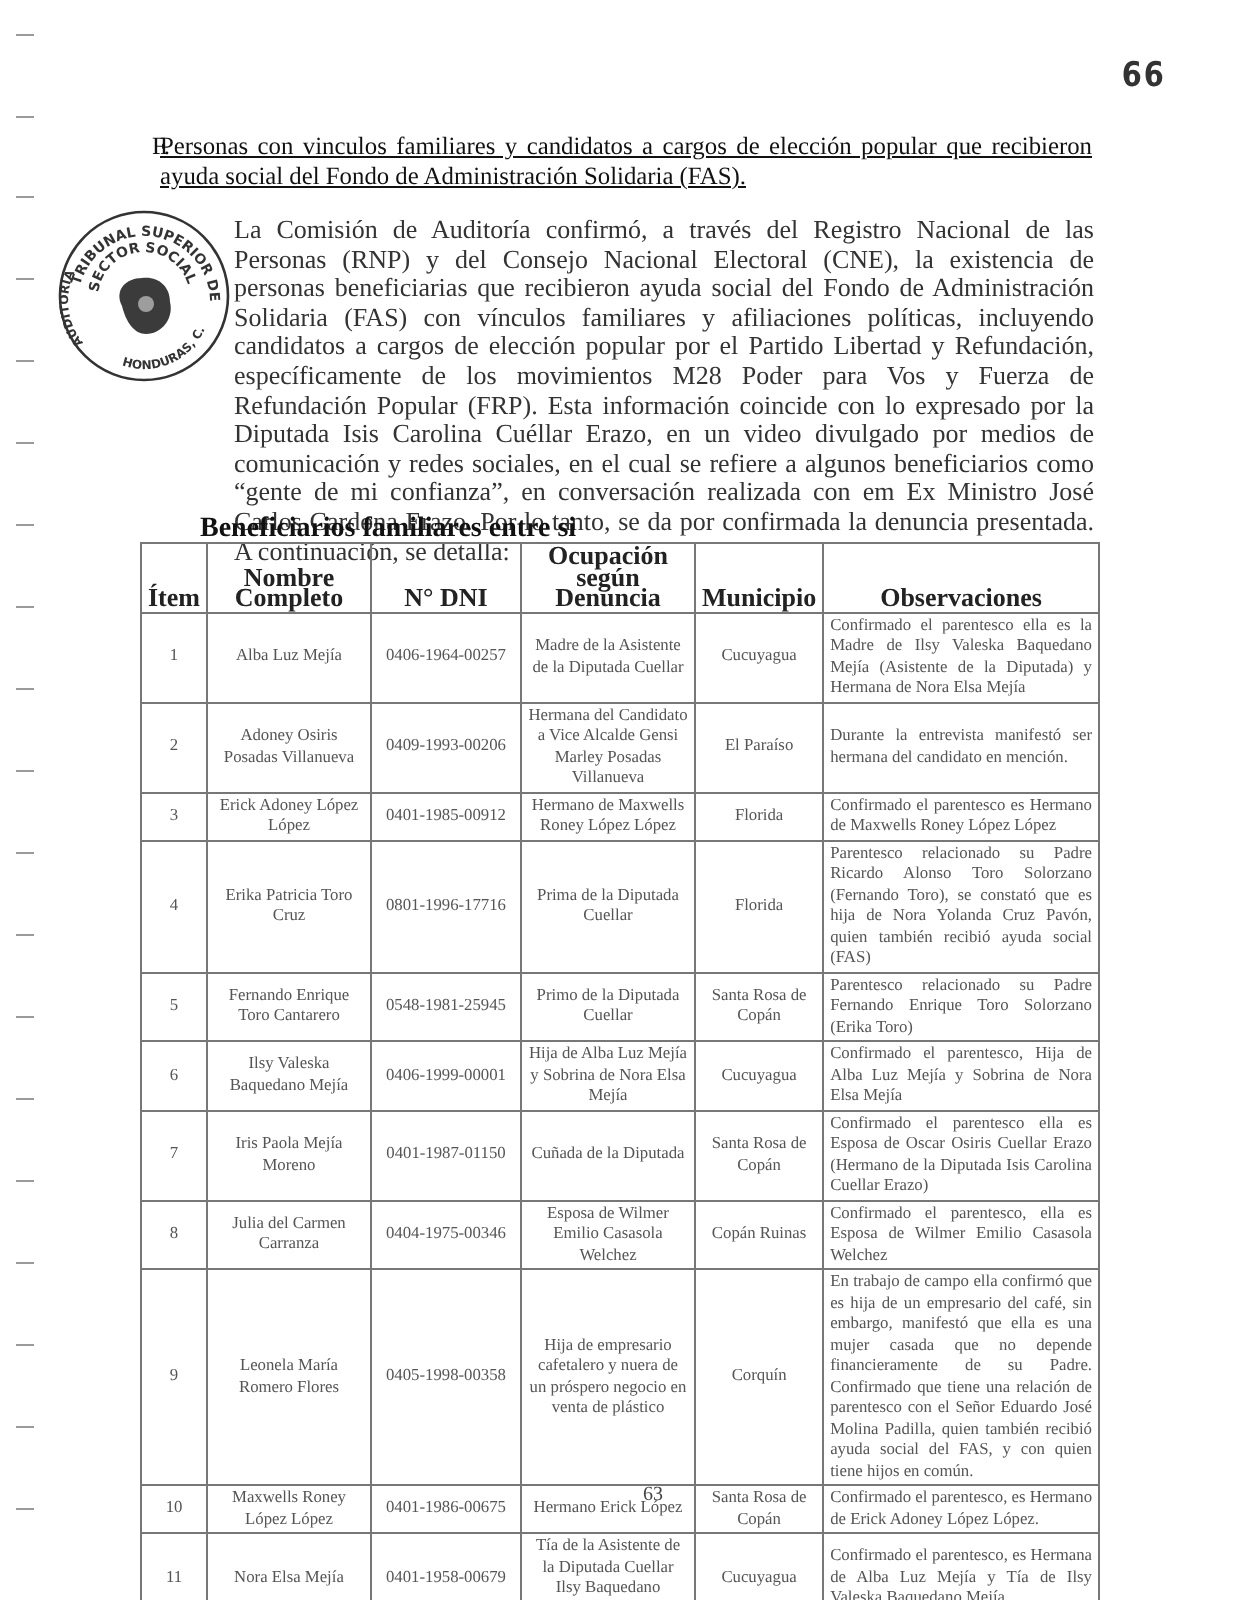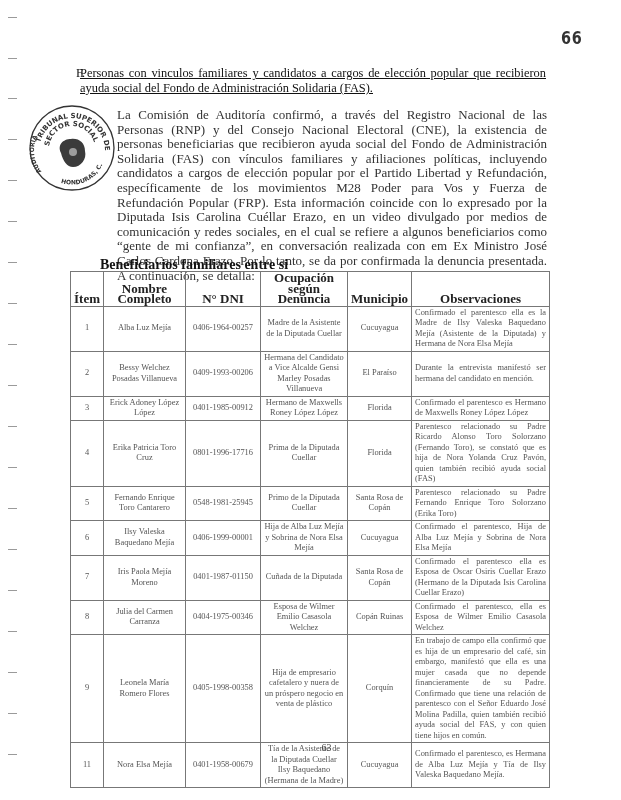--- a/index.html
+++ b/index.html
@@ -93,21 +93,21 @@
       <tr style="height: 34px;">
         <td>1</td>
         <td>Alba Luz Mejía</td>
         <td>0406-1964-00257</td>
         <td>Madre de la Asistente de la Diputada Cuellar</td>
         <td>Cucuyagua</td>
         <td class="obs">Confirmado el parentesco ella es la Madre de Ilsy Valeska Baquedano Mejía (Asistente de la Diputada) y Hermana de Nora Elsa Mejía</td>
       </tr>
       <tr style="height: 42px;">
         <td>2</td>
-        <td>Bessy Welchez Posadas Villanueva</td>
+        <td>Adoney Osiris Posadas Villanueva</td>
         <td>0409-1993-00206</td>
         <td>Hermana del Candidato a Vice Alcalde Gensi Marley Posadas Villanueva</td>
         <td>El Paraíso</td>
         <td class="obs">Durante la entrevista manifestó ser hermana del candidato en mención.</td>
       </tr>
       <tr style="height: 22px;">
         <td>3</td>
         <td>Erick Adoney López López</td>
         <td>0401-1985-00912</td>
         <td>Hermano de Maxwells Roney López López</td>
@@ -155,20 +155,28 @@
         <td class="obs">Confirmado el parentesco, ella es Esposa de Wilmer Emilio Casasola Welchez</td>
       </tr>
       <tr style="height: 66px;">
         <td>9</td>
         <td>Leonela María Romero Flores</td>
         <td>0405-1998-00358</td>
         <td>Hija de empresario cafetalero y nuera de un próspero negocio en venta de plástico</td>
         <td>Corquín</td>
         <td class="obs">En trabajo de campo ella confirmó que es hija de un empresario del café, sin embargo, manifestó que ella es una mujer casada que no depende financieramente de su Padre. Confirmado que tiene una relación de parentesco con el Señor Eduardo José Molina Padilla, quien también recibió ayuda social del FAS, y con quien tiene hijos en común.</td>
       </tr>
+      <tr style="height: 22px;">
+        <td>10</td>
+        <td>Maxwells Roney López López</td>
+        <td>0401-1986-00675</td>
+        <td>Hermano Erick López</td>
+        <td>Santa Rosa de Copán</td>
+        <td class="obs">Confirmado el parentesco, es Hermano de Erick Adoney López López.</td>
+      </tr>
       <tr style="height: 32px;">
         <td>11</td>
         <td>Nora Elsa Mejía</td>
         <td>0401-1958-00679</td>
         <td>Tía de la Asistente de la Diputada Cuellar Ilsy Baquedano (Hermana de la Madre)</td>
         <td>Cucuyagua</td>
         <td class="obs">Confirmado el parentesco, es Hermana de Alba Luz Mejía y Tía de Ilsy Valeska Baquedano Mejía.</td>
       </tr>
     </tbody>
 </table>

